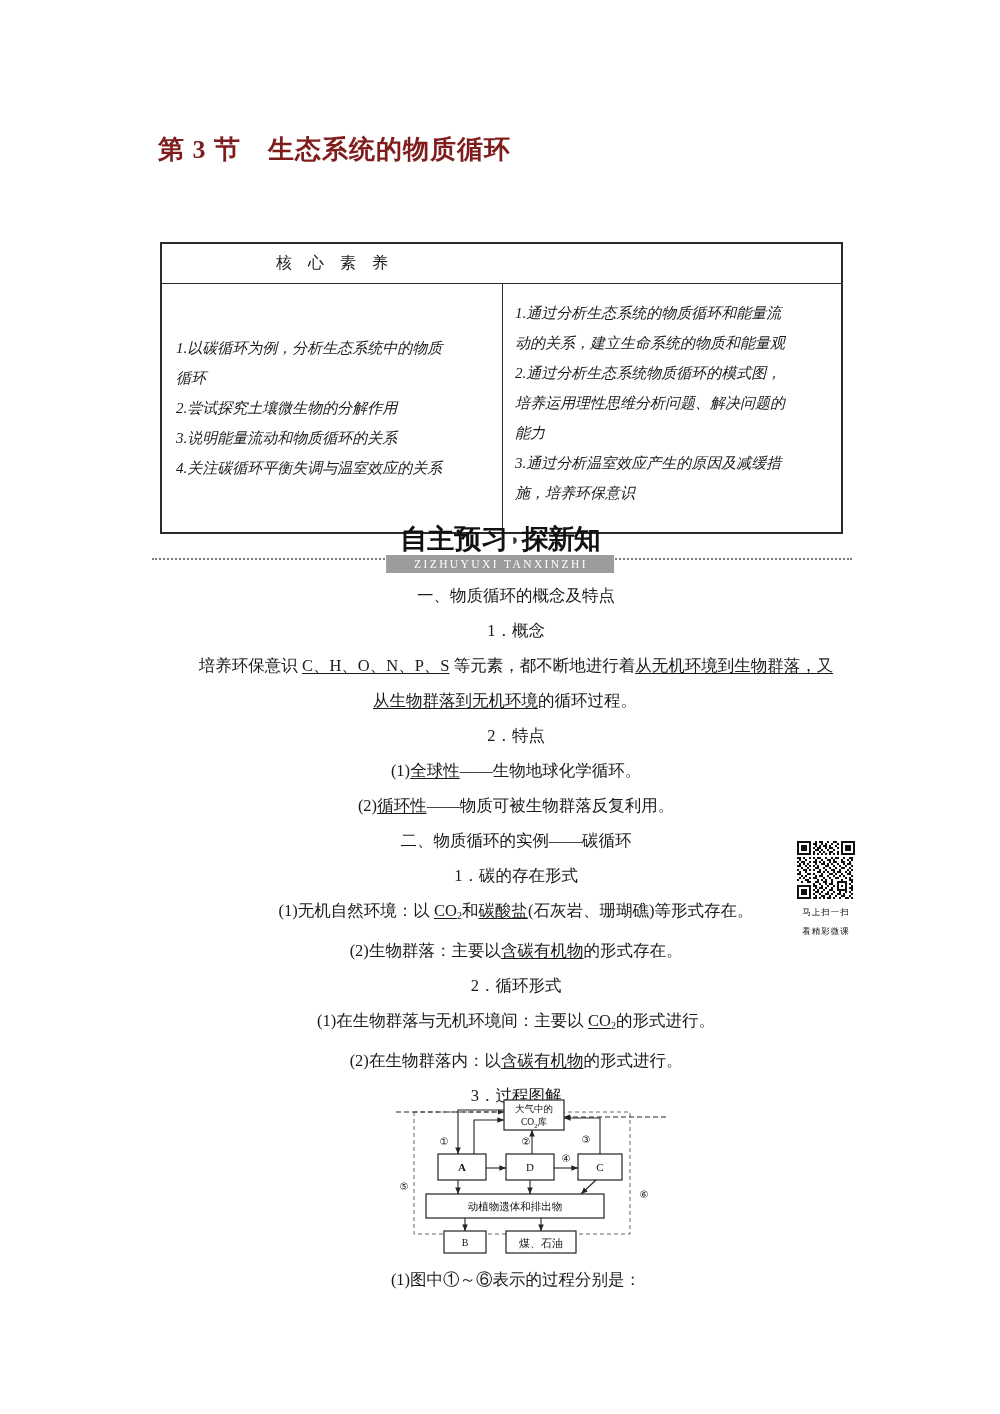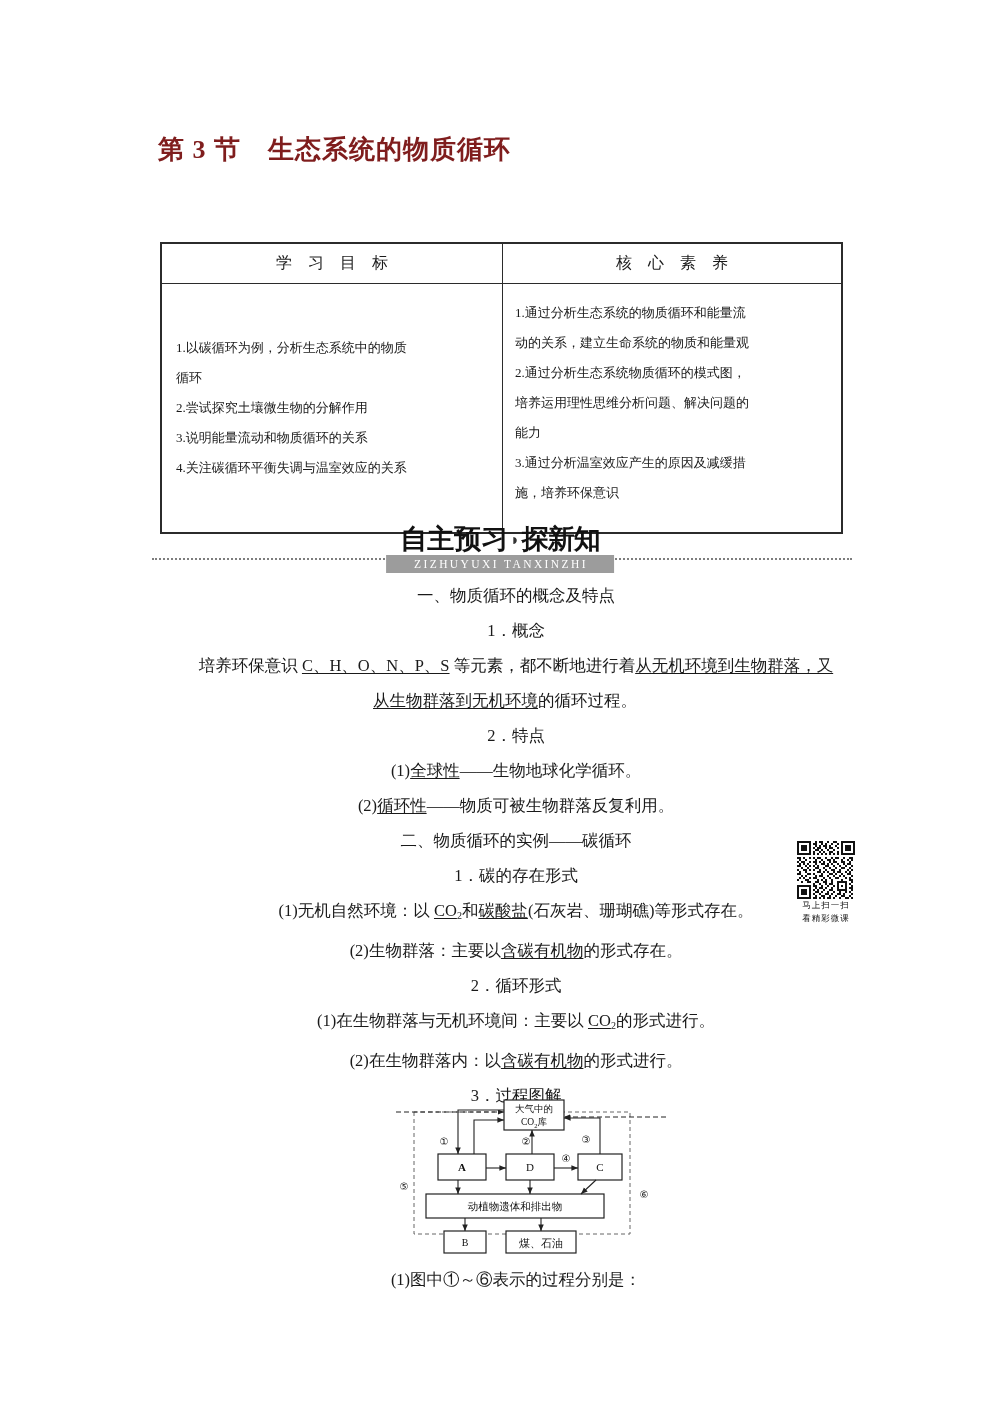--- a/index.html
+++ b/index.html
@@ -75,23 +75,24 @@
     display: flex;
     flex-direction: column;
     justify-content: center;
   }
   .obj-body .c-right {
     width: 340px;
     box-sizing: border-box;
     padding: 14px 12px 14px 12px;
   }
   .obj-line {
-    font-size: 13px;
+    font-size: 15px;
     line-height: 30px;
     text-indent: 0;
+    font-style: italic;
   }
 
   
   .banner {
     position: absolute;
     left: 0;
     top: 524px;
     width: 1000px;
     height: 56px;
   }
@@ -162,22 +163,22 @@
   .qr-code {
     width: 58px; height: 58px;
     margin: 0 auto;
     display: block;
   }
   .qr-cap {
     font-size: 8.5px;
     line-height: 11px;
     letter-spacing: 1px;
     color: #111;
-    margin-top: 2px;
-    font-family: Liberation Mono, monospace;
+    margin-top: 8px;
+    font-family: Liberation Sans, sans-serif;
   }
 
   
   .diagram {
     position: absolute;
     left: 396px;
     top: 1098px;
     width: 270px;
     height: 160px;
   }
@@ -195,21 +196,20 @@
 </style>
 </head>
 <body>
 
 <div class="page">
 
   <div class="title">第 3 节　生态系统的物质循环</div>
 
   <div class="obj-table">
     <div class="obj-head">
-      <div class="h-left">学 习 目 标</div>
       <div class="h-right">核 心 素 养</div>
     </div>
     <div class="obj-body">
       <div class="c-left">
         <div class="obj-line">1.以碳循环为例，分析生态系统中的物质</div>
         <div class="obj-line">循环</div>
         <div class="obj-line">2.尝试探究土壤微生物的分解作用</div>
         <div class="obj-line">3.说明能量流动和物质循环的关系</div>
         <div class="obj-line">4.关注碳循环平衡失调与温室效应的关系</div>
       </div>

